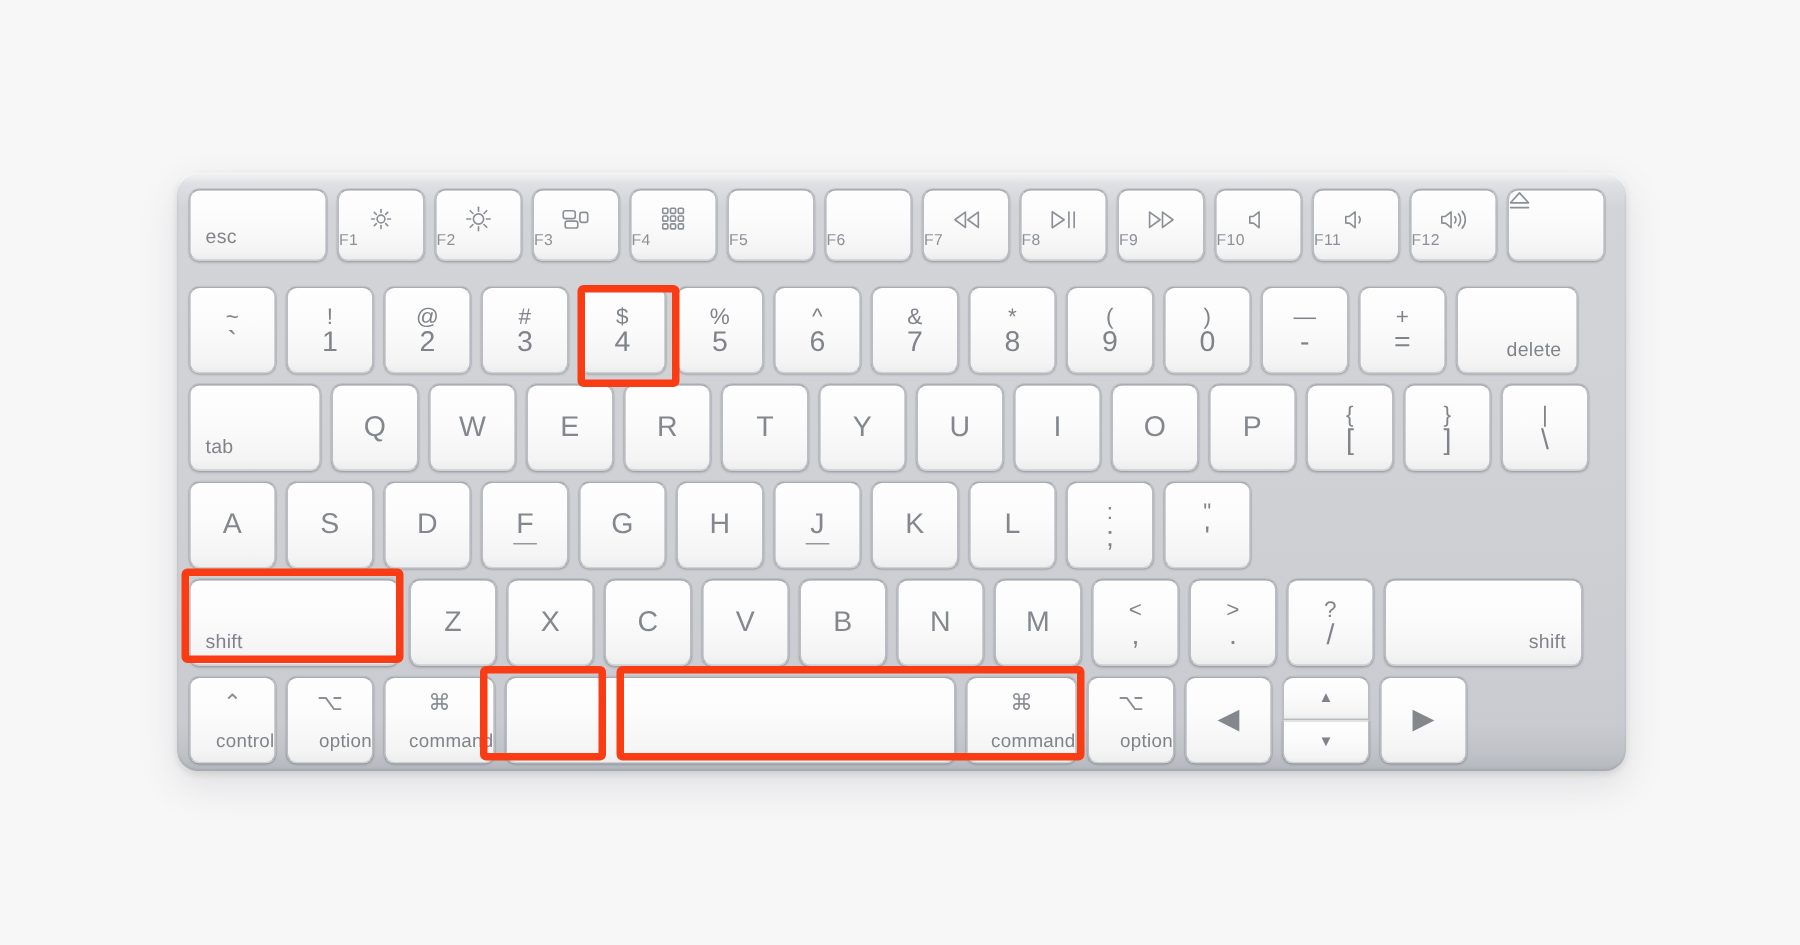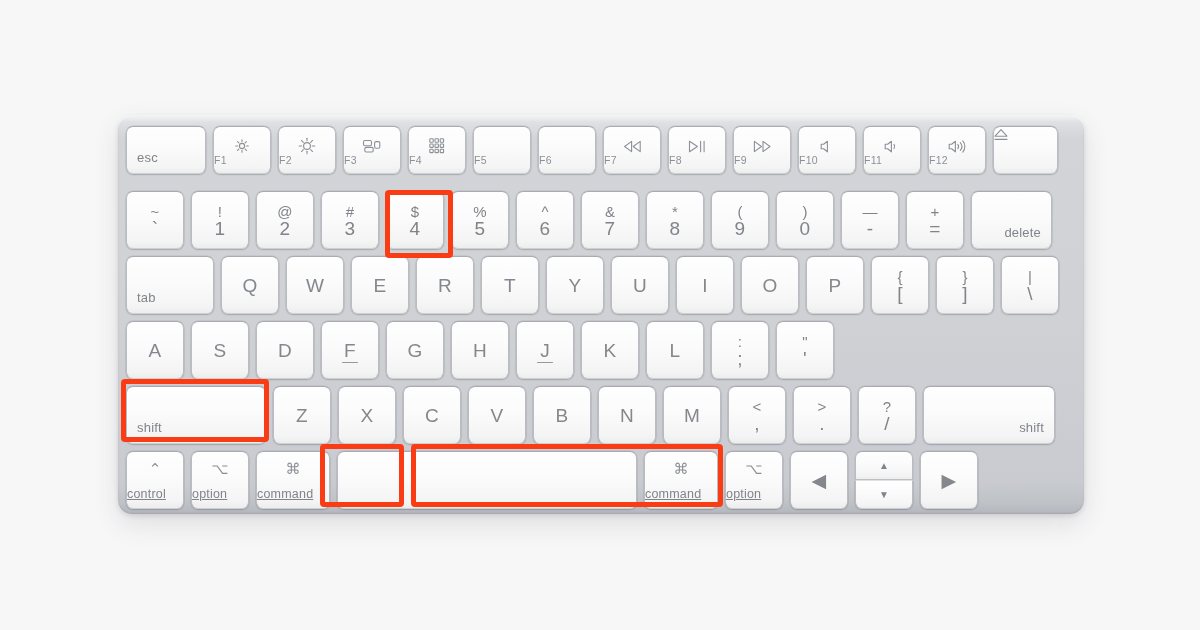--- a/index.html
+++ b/index.html
@@ -132,23 +132,22 @@
   
   .key.br .lbl {
     right: 10px;
     bottom: 9px;
     font-size: 13px;
   }
   
   .key.bc .lbl {
     left: 0; right: 0;
     bottom: 8px;
-    text-align: left;
+    text-align: right;
     font-size: 12.5px;
-    text-decoration: underline;
   }
   
   .key.bc .glyph {
     position: absolute;
     left: 0; right: 0;
     top: 9px;
     text-align: center;
     font-size: 15px;
     color: #8b8f94;
     line-height: 1;
@@ -193,21 +192,21 @@
     left: 50%;
     transform: translateX(-50%);
     bottom: 15px;
     width: 16px;
     height: 1.5px;
     background: #95999e;
     border-radius: 1px;
   }
 
   
-  .w-esc    { width: 80px; }
+  .w-esc    { width: 92px; }
   .w-eject  { width: 65px; }
   .w-del    { width: 81px; }
   .w-tab    { width: 88px; }
   .w-ret    { width: 103px; }
   .w-caps   { width: 110px; }
   .w-lshift { width: 140px; }
   .w-rshift { width: 132px; }
   .w-fn     { width: 58px; }
   .w-mod    { width: 58px; }
   .w-cmdl   { width: 74px; }

